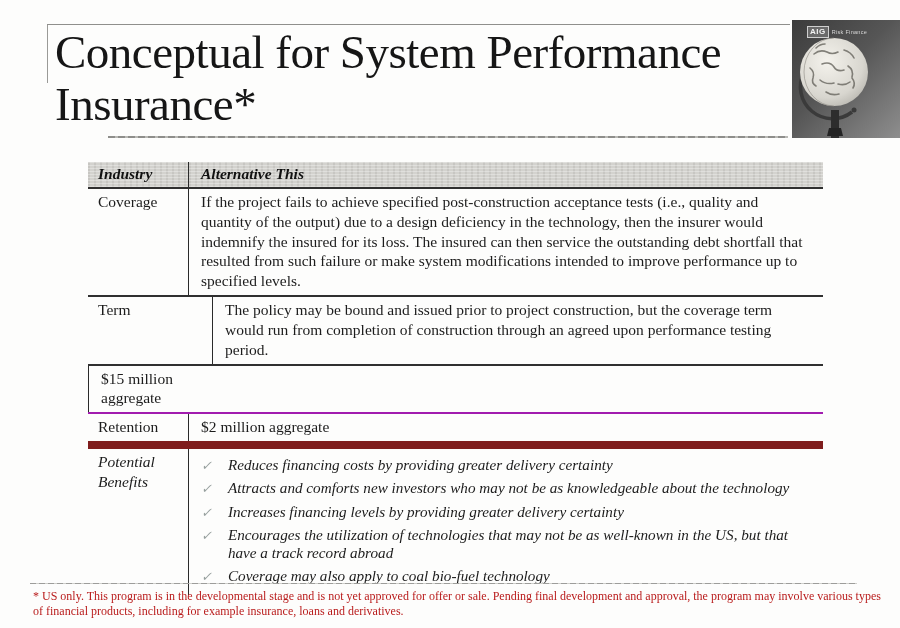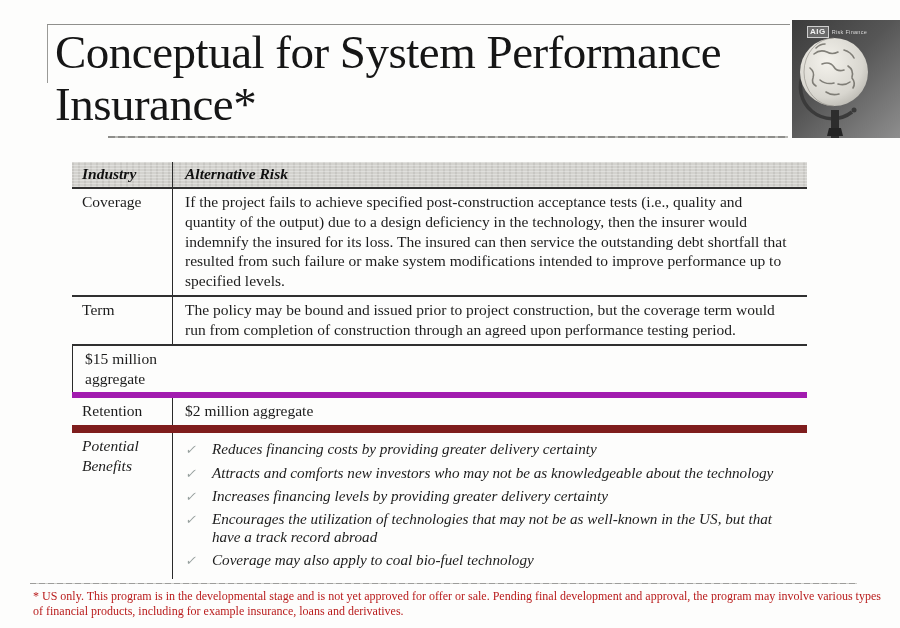--- a/index.html
+++ b/index.html
@@ -47,41 +47,41 @@
     border:1px solid #cfcfcf; background:#6a6a6a;
     padding:0 2px; line-height:10px; letter-spacing:0.5px;
   }
   .aig-sub {
     font-family:"Liberation Sans","DejaVu Sans",sans-serif;
     font-size:5.5px; color:#d8d8d8; letter-spacing:0.3px; white-space:nowrap;
   }
 
   
   .tbl {
-    position:absolute; left:72px; top:162px; width:735px;
+    position:absolute; left:88px; top:162px; width:735px;
     font-size:15.5px; line-height:1.28;
   }
   .row { display:grid; grid-template-columns:100px 1fr; }
   .cell.label { padding:3px 4px 0 10px; }
   .cell.value { padding:3px 10px 4px 12px; border-left:1.6px solid #2a2a2a; }
 
   .row.head { min-height:25px; }
   .row.head .cell {
     background-color:#d3d2ce;
     background-image:
       repeating-linear-gradient(0deg, rgba(255,255,255,.30) 0 1px, transparent 1px 3px),
       repeating-linear-gradient(90deg, rgba(0,0,0,.06) 0 2px, transparent 2px 6px);
     font-weight:bold; font-style:italic; color:#111;
     padding-top:2px; padding-bottom:2px;
   }
   .row.r0 { min-height:63px; }
   .row.r1 { min-height:95px; border-top:2px solid #303030; }
-  .row.r2 { min-height:46px; border-top:2px solid #303030; }
+  .row.r2 { min-height:46px; border-top:2px solid #303030;gap:24px; }
   .row.r3 { min-height:26px; border-top:2px solid #303030; }
-  .row.r4 { min-height:26px; border-top:6px solid #a21caf; }
+  .row.r4 { min-height:26px; border-top:2px solid #a21caf; }
   .row.r5 { min-height:125px; border-top:8px solid #7f1d1d;font-style:italic; }
 
   .benefits { list-style:none; padding-top:4px; }
   .benefits li {
     display:flex; gap:16px; margin-bottom:5px; line-height:1.2; font-size:15.2px;
   }
   .chk {
     flex:0 0 auto; color:#97a09e; font-size:13px; line-height:1.4;
     transform:translateY(1px);
   }
@@ -147,21 +147,21 @@
     <div class="aig-badge">
       <span class="aig-box">AIG</span>
       <span class="aig-sub">Risk Finance</span>
     </div>
   </div>
 
   <div class="tbl">
 
     <div class="row head">
       <div class="cell label">Industry</div>
-      <div class="cell value">Alternative Risk</div>
+      <div class="cell value">Alternative This</div>
     </div>
 
 
     <div class="row r1">
       <div class="cell label">Coverage</div>
       <div class="cell value">If the project fails to achieve specified post-construction acceptance tests (i.e., quality and quantity of the output) due to a design deficiency in the technology, then the insurer would indemnify the insured for its loss.  The insured can then service the outstanding debt shortfall that resulted from such failure or make system modifications intended to improve performance up to specified levels.</div>
     </div>
 
     <div class="row r2">
       <div class="cell label">Term</div>

